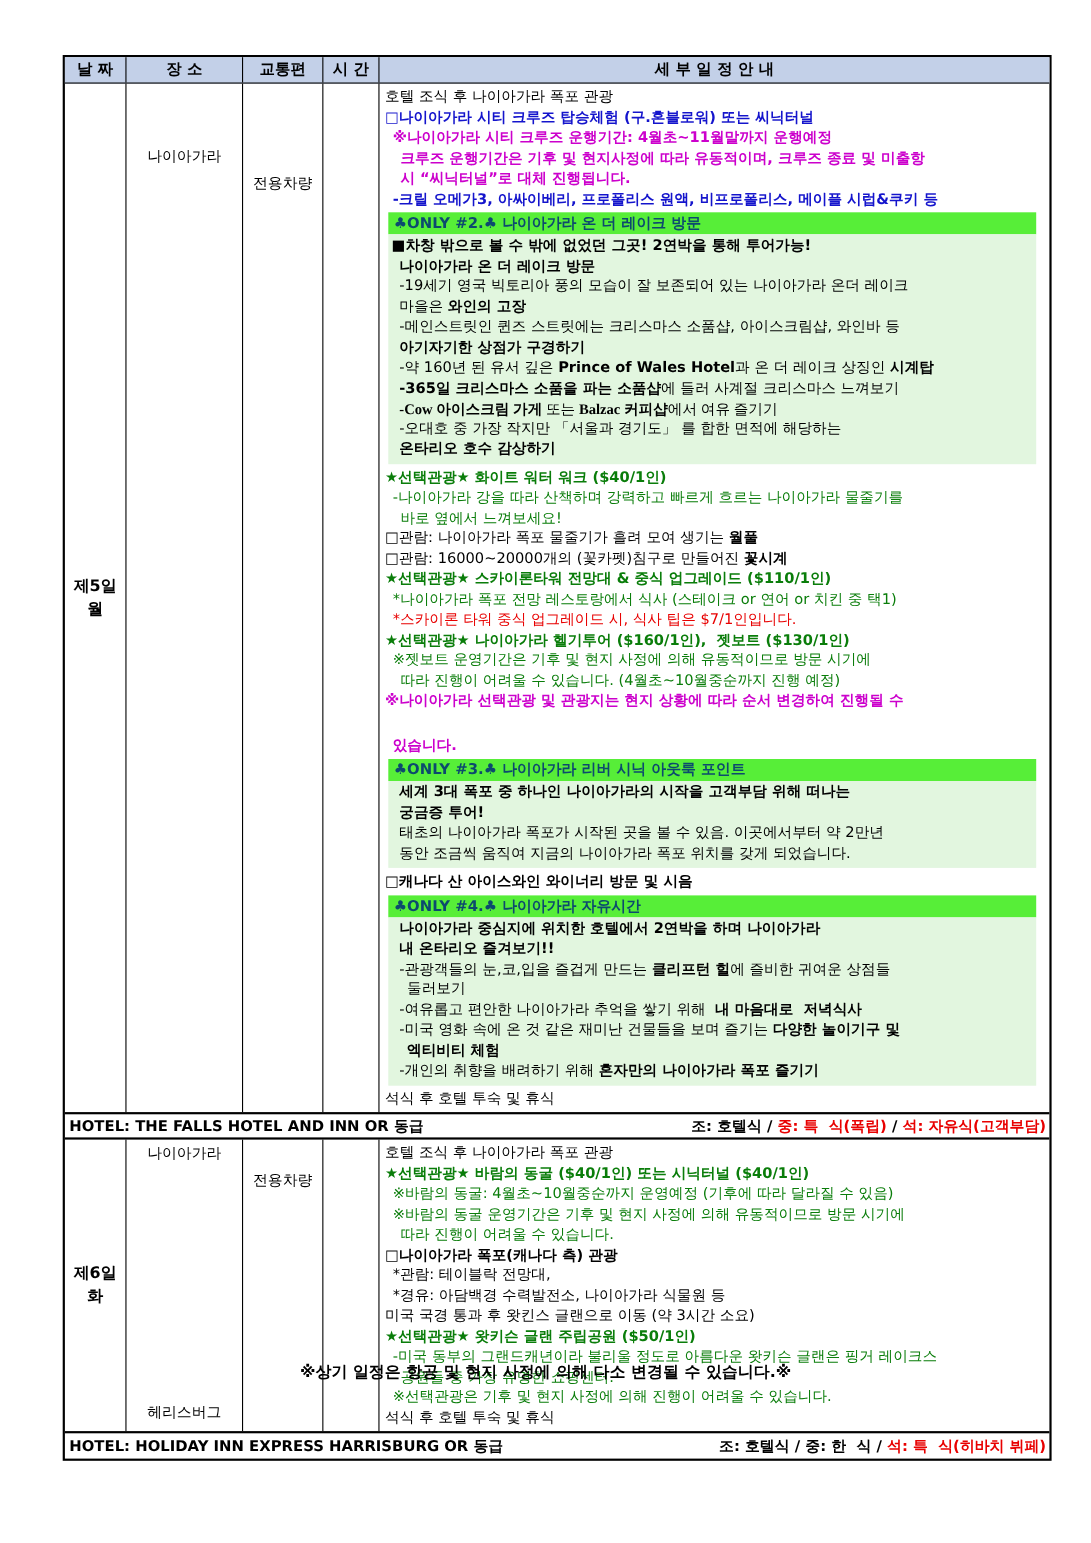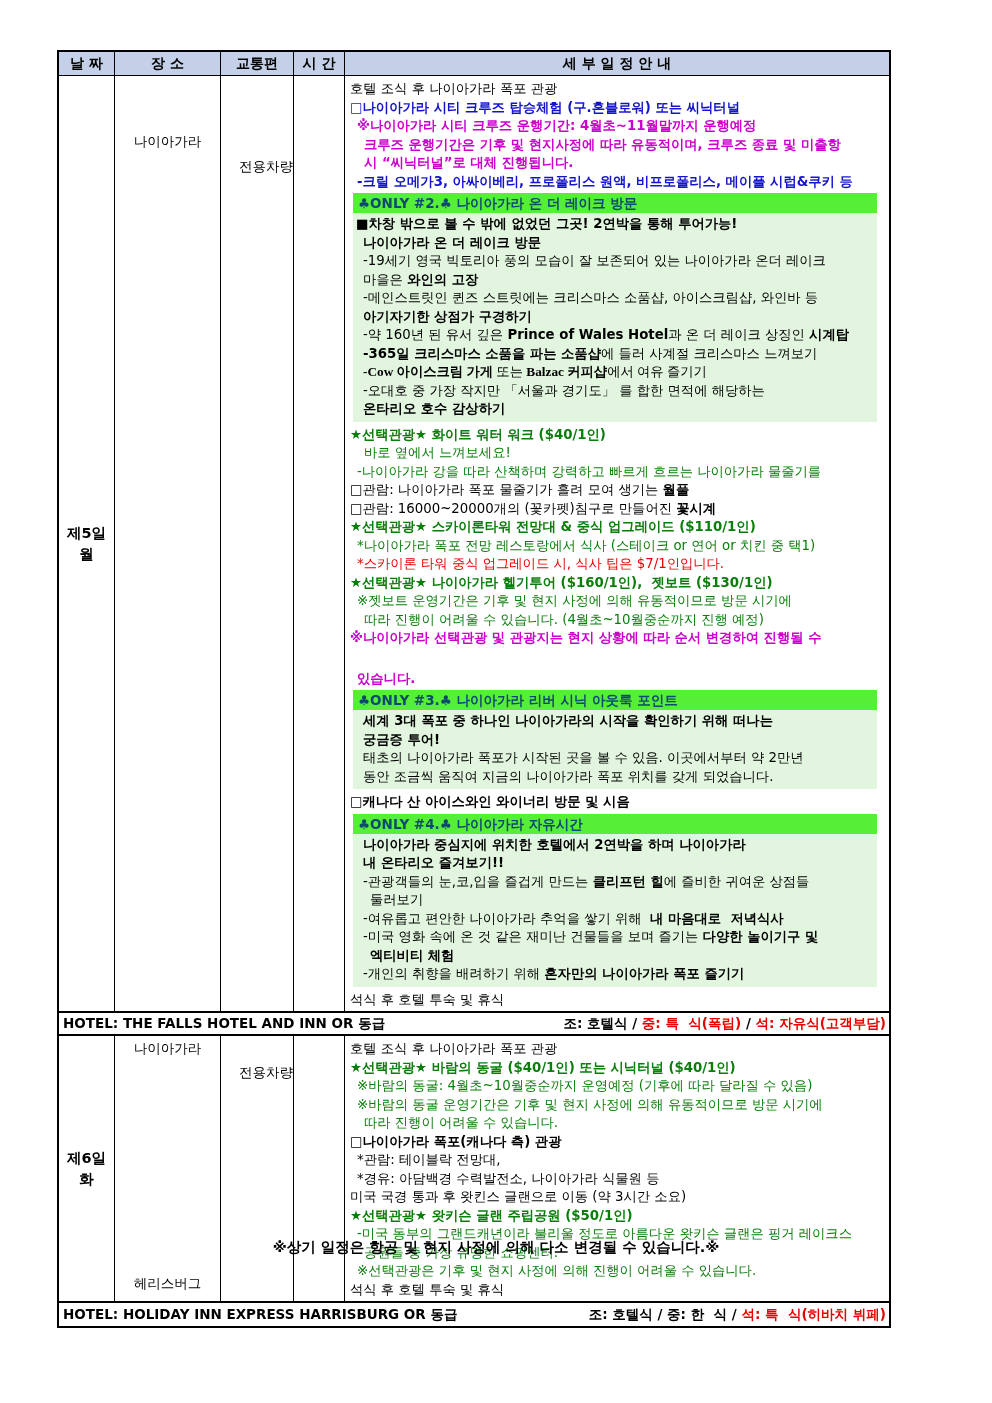--- a/index.html
+++ b/index.html
@@ -9,42 +9,42 @@
     -webkit-font-smoothing:none;
   }
   .b{font-weight:700;}
   .c-black{color:#000;}
   .c-blue{color:var(--blue);}
   .c-magenta{color:var(--magenta);}
   .c-green{color:var(--green);}
   .c-red{color:var(--red);}
 
   .itinerary{
-    position:absolute;left:57px;top:50px;width:834px;
+    position:absolute;left:57px;top:50px;width:899px;
     border:2px solid #000;box-sizing:border-box;background:#fff;
   }
   .grid-row{
     display:grid;grid-template-columns:56px 106px 73px 51px 1fr;
   }
   .grid-row > div{border-right:1px solid #000;box-sizing:border-box;}
   .grid-row > div:last-child{border-right:none;}
 
   .thead{
     background:var(--header_bg);
     border-bottom:1px solid #000;
     height:23px;line-height:23px;
     font-size:14px;font-weight:700;text-align:center;color:#000;
   }
   .day-row{border-bottom:2px solid #000;}
   .cell-date{
     display:flex;flex-direction:column;justify-content:center;align-items:center;
     font-size:14.5px;font-weight:700;line-height:21px;
   }
   .cell-place{display:flex;flex-direction:column;align-items:center;font-size:13.5px;}
-  .cell-transport{display:flex;flex-direction:column;align-items:flex-end;font-size:13.5px;}
+  .cell-transport{display:flex;flex-direction:column;align-items:center;font-size:13.5px;}
   .cell-time{}
   .cell-detail{padding:4px 6px 2px 5px;font-size:13.3px;}
   .line{line-height:18.5px;white-space:pre-wrap;}
   .callout{margin:2px 6px 4px 3px;}
   .callout-title{
     background:var(--band_green);color:#0c4a6e;font-weight:700;
     padding:1px 0 1px 5px;line-height:18px;font-size:13.5px;
   }
   .callout-box{
     background:var(--box_green);padding:2px 4px 3px 3px;
@@ -107,36 +107,36 @@
             <div class="line" style="padding-left: 7px;"><span class="c-black">-메인스트릿인 퀸즈 스트릿에는 크리스마스 소품샵, 아이스크림샵, 와인바 등</span></div>
             <div class="line" style="padding-left: 7px;"><span class="c-black b">아기자기한 상점가 구경하기</span></div>
             <div class="line" style="padding-left: 7px;"><span class="c-black">-약 160년 된 유서 깊은 </span><span class="c-black b">Prince of Wales Hotel</span><span class="c-black">과 온 더 레이크 상징인 </span><span class="c-black b">시계탑</span></div>
             <div class="line" style="padding-left: 7px;"><span class="c-black b">-365일 크리스마스 소품을 파는 소품샵</span><span class="c-black">에 들러 사계절 크리스마스 느껴보기</span></div>
             <div class="line" style="padding-left: 7px; font-family: Liberation Serif, serif;"><span class="c-black b">-Cow 아이스크림 가게</span><span class="c-black"> 또는 </span><span class="c-black b">Balzac 커피샵</span><span class="c-black">에서 여유 즐기기</span></div>
             <div class="line" style="padding-left: 7px;"><span class="c-black">-오대호 중 가장 작지만 「서울과 경기도」 를 합한 면적에 해당하는</span></div>
             <div class="line" style="padding-left: 7px;"><span class="c-black b">온타리오 호수 감상하기</span></div>
           </div>
         </div>
         <div class="line" style="padding-left: 0px;"><span class="c-green b">★선택관광★ 화이트 워터 워크 ($40/1인)</span></div>
+        <div class="line" style="padding-left: 7px;"><span class="c-green">-나이아가라 강을 따라 산책하며 강력하고 빠르게 흐르는 나이아가라 물줄기를</span></div>
         <div class="line" style="padding-left: 14px;"><span class="c-green">바로 옆에서 느껴보세요!</span></div>
-        <div class="line" style="padding-left: 7px;"><span class="c-green">-나이아가라 강을 따라 산책하며 강력하고 빠르게 흐르는 나이아가라 물줄기를</span></div>
         <div class="line" style="padding-left: 0px;"><span class="c-black">□관람: 나이아가라 폭포 물줄기가 흘려 모여 생기는 </span><span class="c-black b">월풀</span></div>
         <div class="line" style="padding-left: 0px;"><span class="c-black">□관람: 16000~20000개의 (꽃카펫)침구로 만들어진 </span><span class="c-black b">꽃시계</span></div>
         <div class="line" style="padding-left: 0px;"><span class="c-green b">★선택관광★ 스카이론타워 전망대 &amp; 중식 업그레이드 ($110/1인)</span></div>
         <div class="line" style="padding-left: 7px;"><span class="c-green">*나이아가라 폭포 전망 레스토랑에서 식사 (스테이크 or 연어 or 치킨 중 택1)</span></div>
         <div class="line" style="padding-left: 7px;"><span class="c-red">*스카이론 타워 중식 업그레이드 시, 식사 팁은 $7/1인입니다.</span></div>
         <div class="line" style="padding-left: 0px;"><span class="c-green b">★선택관광★ 나이아가라 헬기투어 ($160/1인),  젯보트 ($130/1인)</span></div>
         <div class="line" style="padding-left: 7px;"><span class="c-green">※젯보트 운영기간은 기후 및 현지 사정에 의해 유동적이므로 방문 시기에</span></div>
         <div class="line" style="padding-left: 14px;"><span class="c-green">따라 진행이 어려울 수 있습니다. (4월초~10월중순까지 진행 예정)</span></div>
         <div class="line" style="padding-left: 0px;"><span class="c-magenta b">※나이아가라 선택관광 및 관광지는 현지 상황에 따라 순서 변경하여 진행될 수</span></div>
         <div class="line" style="padding-left: 7px; margin-top: 22px;"><span class="c-magenta b">있습니다.</span></div>
         <div class="callout">
           <div class="callout-title">♣ONLY #3.♣ 나이아가라 리버 시닉 아웃룩 포인트</div>
           <div class="callout-box">
-            <div class="line" style="padding-left: 7px;"><span class="c-black b">세계 3대 폭포 중 하나인 나이아가라의 시작을 확인하기 위해 떠나는</span></div>
+            <div class="line" style="padding-left: 7px;"><span class="c-black b">세계 3대 폭포 중 하나인 나이아가라의 시작을 고객부담 위해 떠나는</span></div>
             <div class="line" style="padding-left: 7px;"><span class="c-black b">궁금증 투어!</span></div>
             <div class="line" style="padding-left: 7px;"><span class="c-black">태초의 나이아가라 폭포가 시작된 곳을 볼 수 있음. 이곳에서부터 약 2만년</span></div>
             <div class="line" style="padding-left: 7px;"><span class="c-black">동안 조금씩 움직여 지금의 나이아가라 폭포 위치를 갖게 되었습니다.</span></div>
           </div>
         </div>
         <div class="line" style="padding-left: 0px;"><span class="c-black b">□캐나다 산 아이스와인 와이너리 방문 및 시음</span></div>
         <div class="callout">
           <div class="callout-title">♣ONLY #4.♣ 나이아가라 자유시간</div>
           <div class="callout-box">
             <div class="line" style="padding-left: 7px;"><span class="c-black b">나이아가라 중심지에 위치한 호텔에서 2연박을 하며 나이아가라</span></div>

